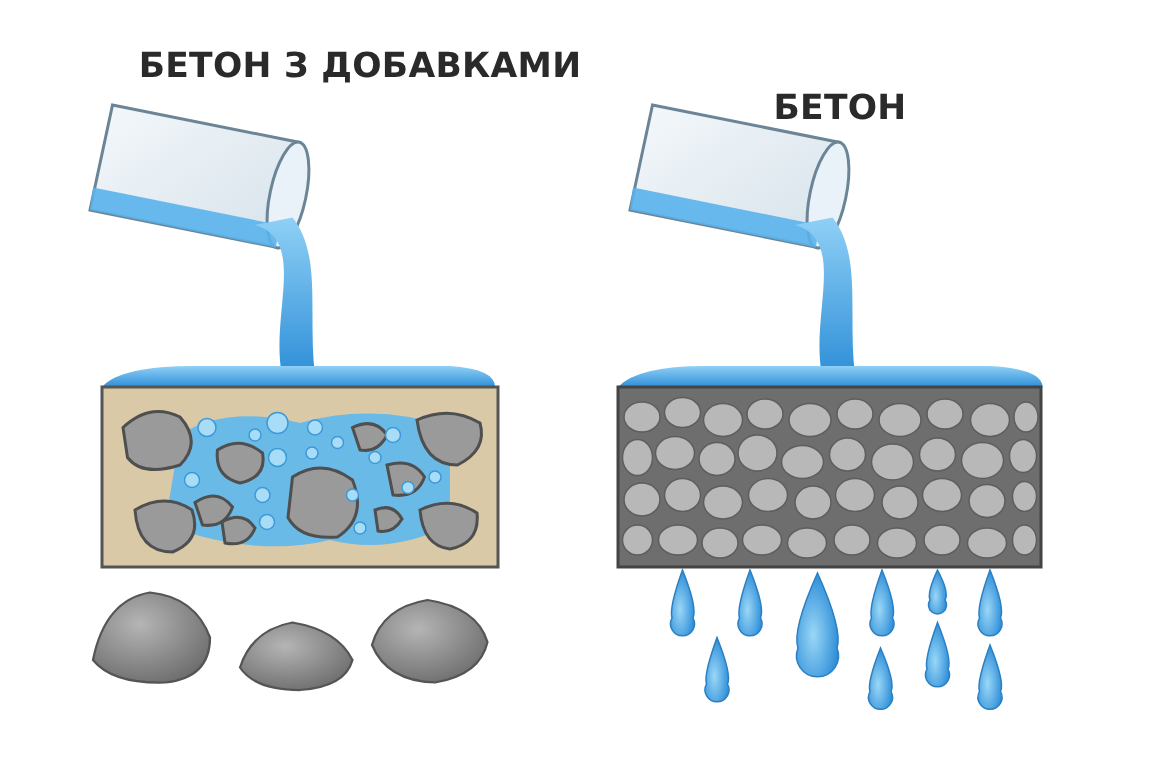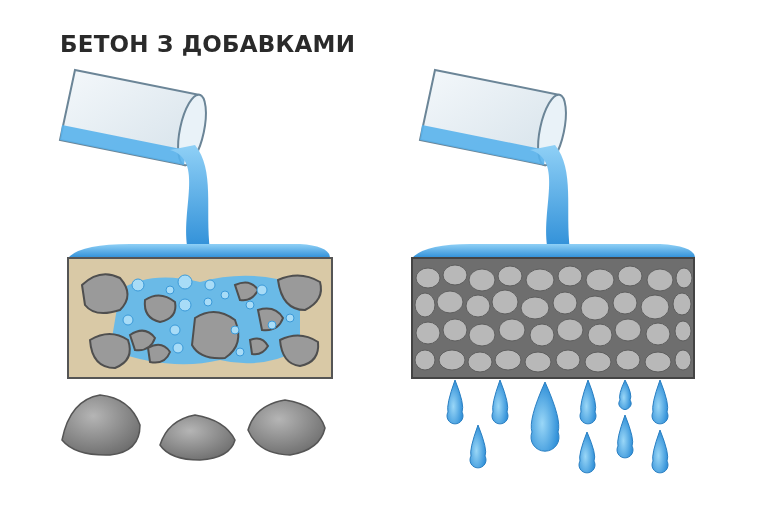--- a/index.html
+++ b/index.html
@@ -1,27 +1,28 @@
 <!DOCTYPE html>
 <html><head>
 <meta charset="utf-8">
 <style>
   html, body { margin:0; padding:0; background:#ffffff; }
   body { width:768px; height:512px; position:relative; overflow:hidden; font-family:"DejaVu Sans", sans-serif; }
-  .title { position:absolute; font-weight:bold; color:#2a2a2a; font-size:23px; line-height:28px; letter-spacing:0.2px; }
+  .title { position:absolute; font-weight:bold; color:#2a2a2a; font-size:23px; text-align:center; line-height:28px; letter-spacing:0.2px; }
   #title-left { left:60px; top:30px; width:360px; }
   #title-right { left:430px; top:30px; width:260px; }
   svg { position:absolute; left:0; top:0; }
 </style>
 </head>
 <body>
 
 <div class="title" id="title-left">БЕТОН З ДОБАВКАМИ</div>
 <div class="title" id="title-right">
   <br>
+  <span>БЕТОН</span>
 </div>
 
 <svg width="768" height="512" viewBox="0 0 768 512">
   <defs>
     <linearGradient id="water" x1="0" y1="0" x2="0" y2="1">
       <stop offset="0" stop-color="#8fd0f6"></stop>
       <stop offset="1" stop-color="#2f8fd8"></stop>
     </linearGradient>
     <linearGradient id="glass" x1="0" y1="0" x2="1" y2="1">
       <stop offset="0" stop-color="#f4f8fb"></stop>

